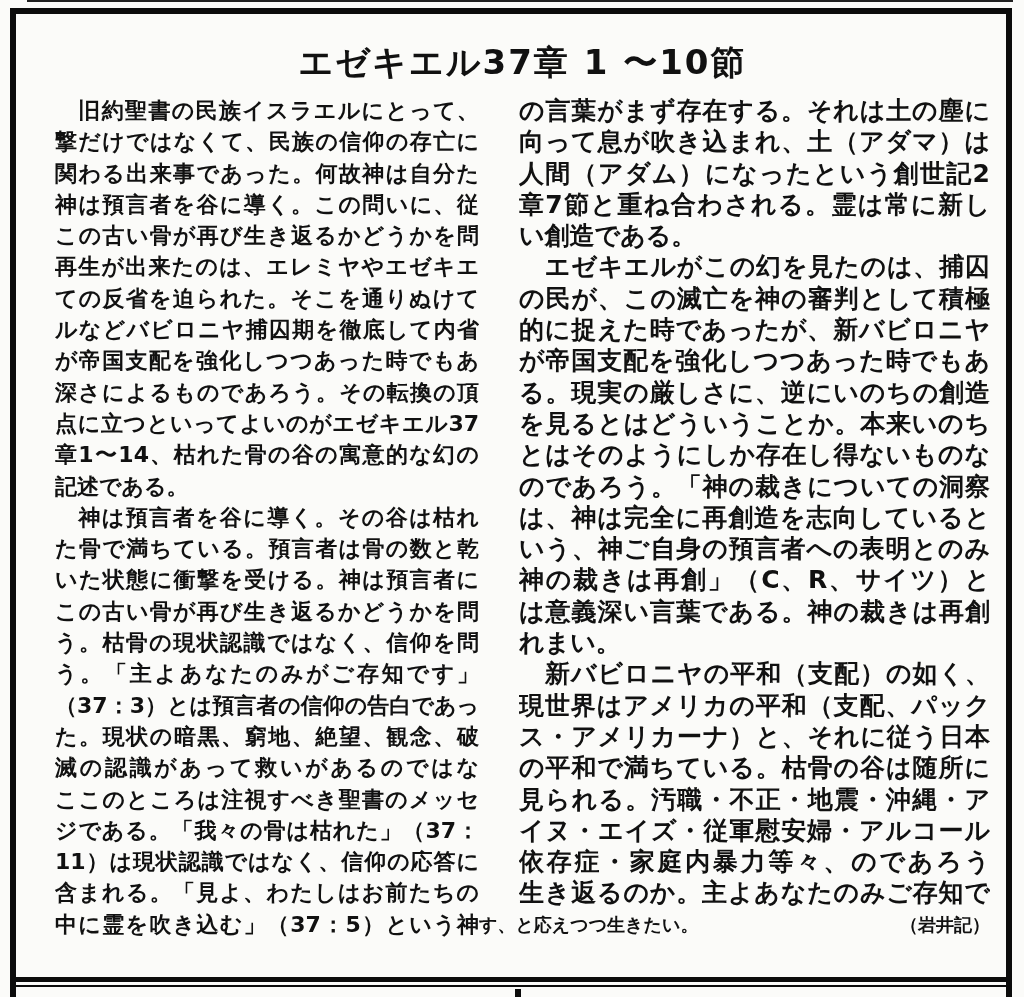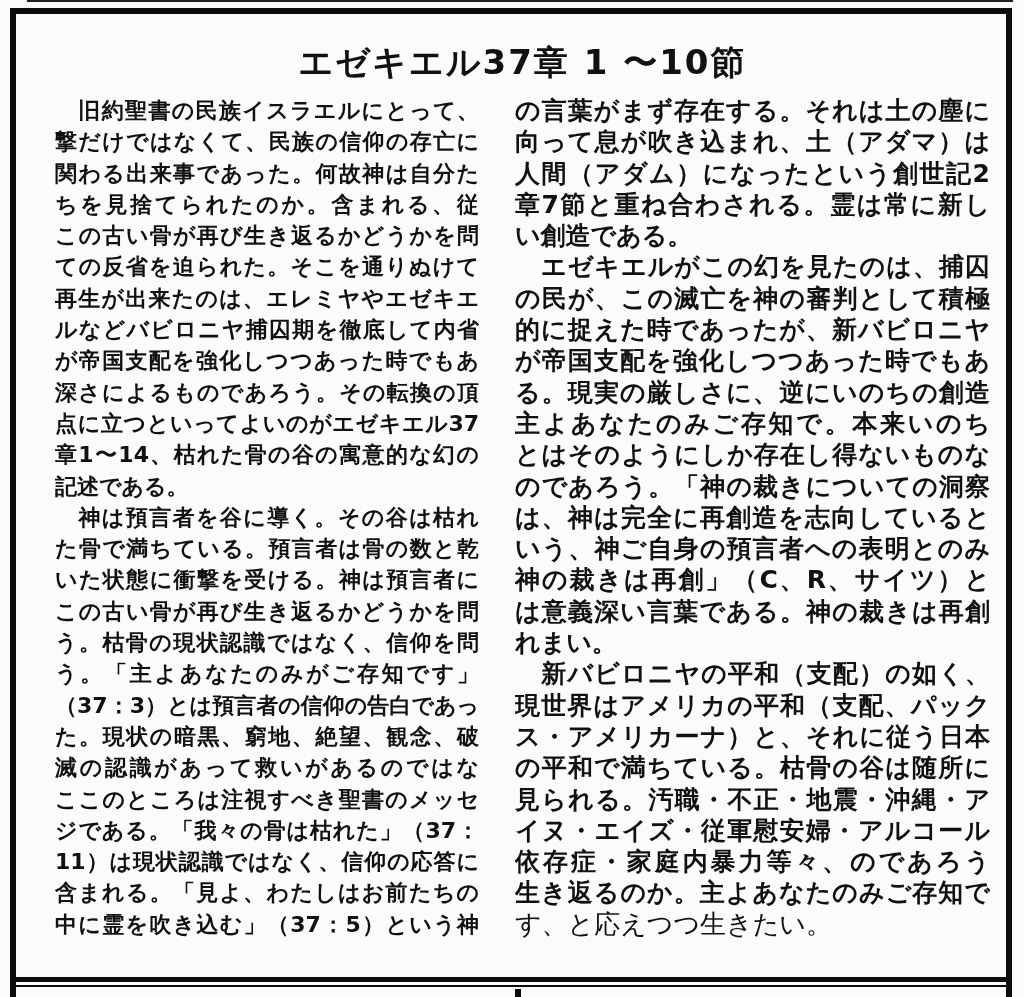--- a/index.html
+++ b/index.html
@@ -34,35 +34,35 @@
     margin:0 0 12px 0;
     text-align:center;
     font-size:34px;
     font-weight:800;
     letter-spacing:2px;
     line-height:42px;
     color:var(--ink);
   }
   .columns{display:flex;align-items:flex-start;}
   .col{overflow:hidden;}
-  .col-left{width:424px;margin-right:36px;}
+  .col-left{width:424px;}
   .col-right{flex:1;}
   .line{
     font-weight:700;
     text-align:justify;
     text-align-last:justify;
     overflow:hidden;
     color:var(--ink);
   }
   .col-left .line{font-size:22px;line-height:31.3px;height:31.3px;}
-  .col-right .line{font-size:25px;line-height:31.3px;height:31.3px;}
+  .col-right .line{font-size:25px;line-height:31.3px;height:31.3px;margin-left:40px;}
   .line.short{text-align-last:left;}
   .footer-line{
     display:flex;justify-content:space-between;
-    font-weight:400;font-size:26px;line-height:31.3px;height:31.3px;flex-direction:column;
+    font-weight:700;font-size:18px;line-height:31.3px;height:31.3px;
   }
   .rule-thick{
     position:absolute;left:14px;top:977px;width:996px;height:5px;
     background:var(--frame);
   }
   .rule-thin{
     position:absolute;left:14px;top:985px;width:996px;height:2px;
     background:var(--frame);
   }
   .next-table-divider{
@@ -78,24 +78,24 @@
 
   <div class="frame">
     <h1 class="title">エゼキエル37章 1 〜10節</h1>
 
     <div class="columns">
       <div class="col col-left">
         <div>
             <div class="line">　旧約聖書の民族イスラエルにとって、</div>
             <div class="line">撃だけではなくて、民族の信仰の存亡に</div>
             <div class="line">関わる出来事であった。何故神は自分た</div>
-            <div class="line">ちを見捨てられたのか。含まれる、従</div>
+            <div class="line">神は預言者を谷に導く。この問いに、従</div>
             <div class="line">この古い骨が再び生き返るかどうかを問</div>
+            <div class="line">再生が出来たのは、エレミヤやエゼキエ</div>
             <div class="line">ての反省を迫られた。そこを通りぬけて</div>
-            <div class="line">再生が出来たのは、エレミヤやエゼキエ</div>
             <div class="line">ルなどバビロニヤ捕囚期を徹底して内省</div>
             <div class="line">が帝国支配を強化しつつあった時でもあ</div>
             <div class="line">深さによるものであろう。その転換の頂</div>
             <div class="line">点に立つといってよいのがエゼキエル37</div>
             <div class="line">章1〜14、枯れた骨の谷の寓意的な幻の</div>
             <div class="line short">記述である。</div>
             <div class="line">　神は預言者を谷に導く。その谷は枯れ</div>
             <div class="line">た骨で満ちている。預言者は骨の数と乾</div>
             <div class="line">いた状態に衝撃を受ける。神は預言者に</div>
             <div class="line">この古い骨が再び生き返るかどうかを問</div>
@@ -116,21 +116,21 @@
             <div class="line">の言葉がまず存在する。それは土の塵に</div>
             <div class="line">向って息が吹き込まれ、土（アダマ）は</div>
             <div class="line">人間（アダム）になったという創世記2</div>
             <div class="line">章7節と重ね合わされる。霊は常に新し</div>
             <div class="line short">い創造である。</div>
             <div class="line">　エゼキエルがこの幻を見たのは、捕囚</div>
             <div class="line">の民が、この滅亡を神の審判として積極</div>
             <div class="line">的に捉えた時であったが、新バビロニヤ</div>
             <div class="line">が帝国支配を強化しつつあった時でもあ</div>
             <div class="line">る。現実の厳しさに、逆にいのちの創造</div>
-            <div class="line">主よあなたのみご存知で。本来いのち</div>
+            <div class="line">を見るとはどういうことか。本来いのち</div>
             <div class="line">とはそのようにしか存在し得ないものな</div>
             <div class="line">のであろう。「神の裁きについての洞察</div>
             <div class="line">は、神は完全に再創造を志向していると</div>
             <div class="line">いう、神ご自身の預言者への表明とのみ</div>
             <div class="line">神の裁きは再創」（C、R、サイツ）と</div>
             <div class="line">は意義深い言葉である。神の裁きは再創</div>
             <div class="line short">れまい。</div>
             <div class="line">　新バビロニヤの平和（支配）の如く、</div>
             <div class="line">現世界はアメリカの平和（支配、パック</div>
             <div class="line">ス・アメリカーナ）と、それに従う日本</div>

